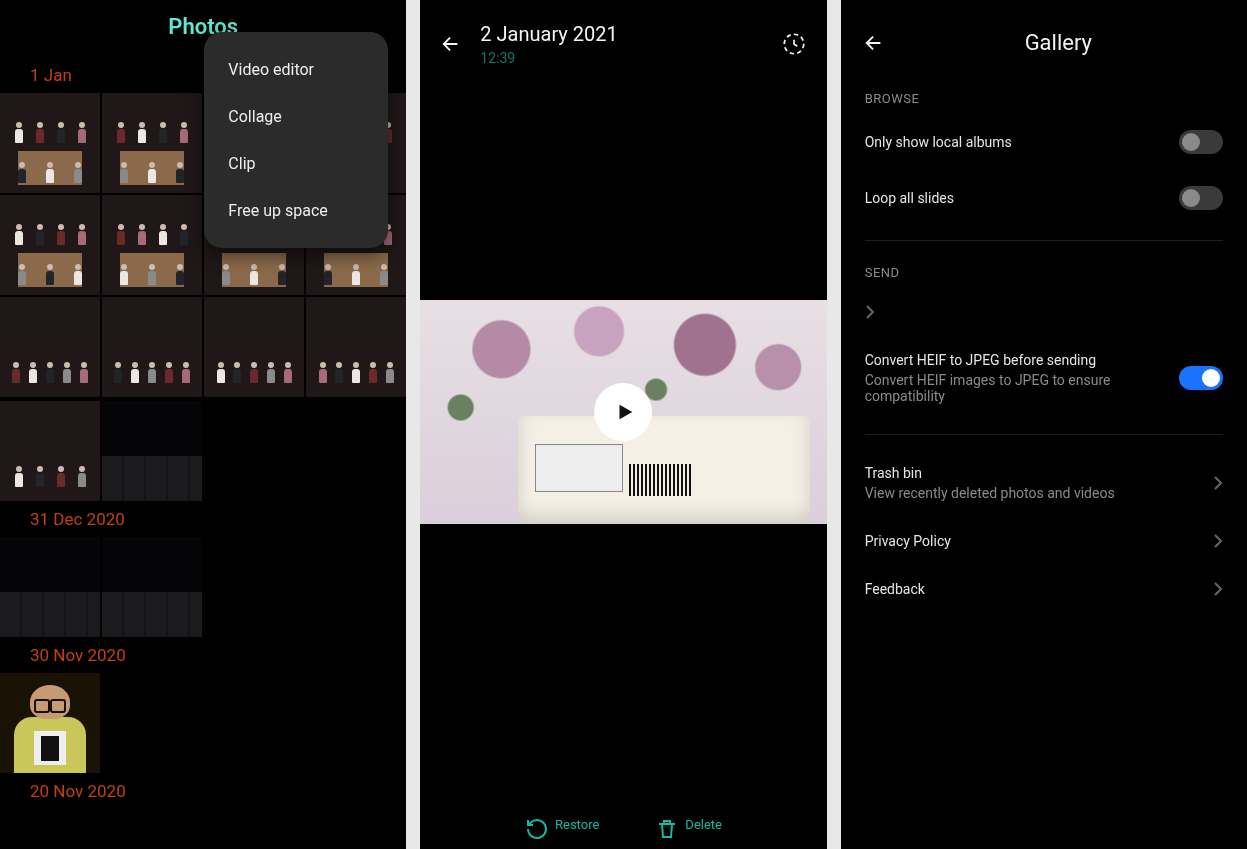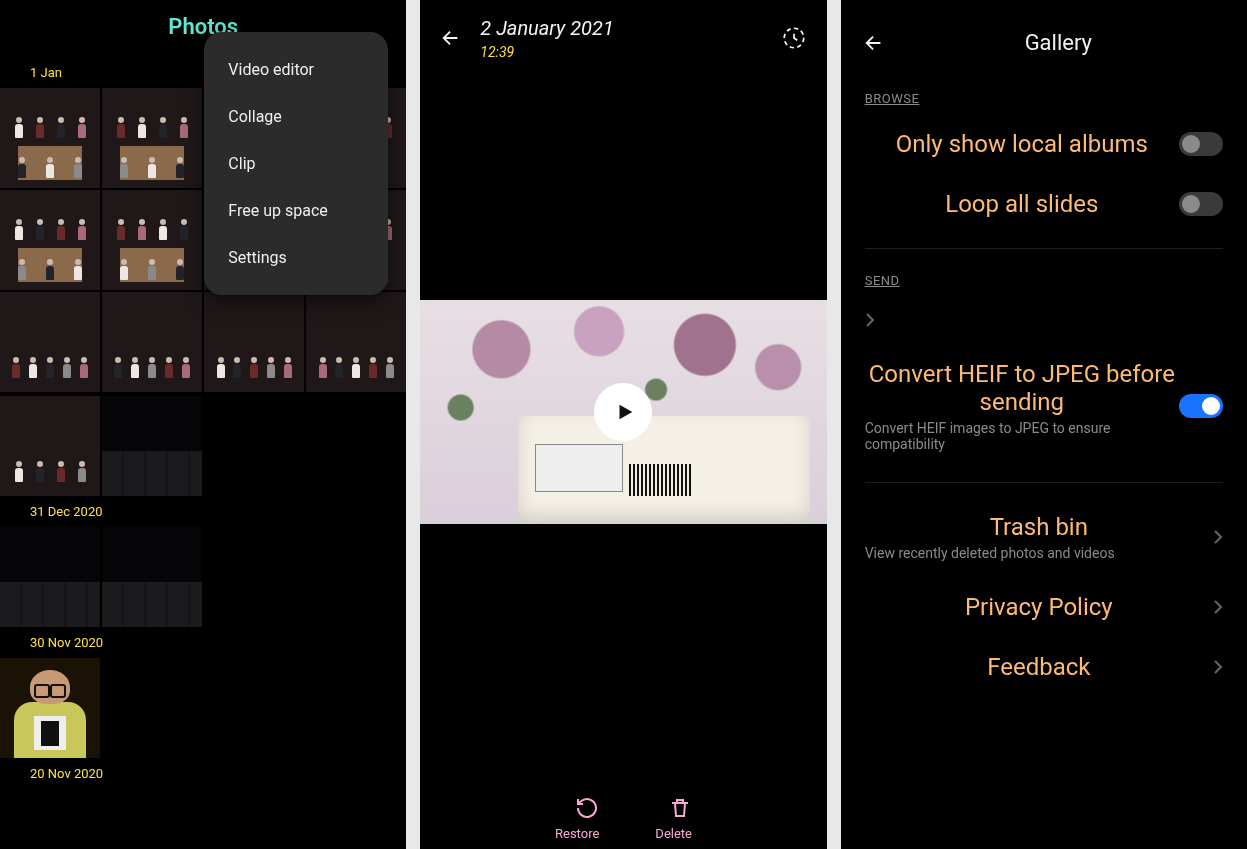--- a/index.html
+++ b/index.html
@@ -25,22 +25,22 @@
   .s1-header {
     text-align: center;
     padding: 14px 0 20px;
   }
   .s1-title {
     color: #5eead4;
     font-size: 22px;
     font-weight: 600;
   }
   .s1-date {
-    color: #fde047;
-    font-size: 13px;
+    color: #c2410c;
+    font-size: 17px;
     padding: 6px 0 6px 30px;
   }
   .grid {
     display: grid;
     grid-template-columns: repeat(4, 1fr);
     gap: 2px;
     padding: 2px 0;
   }
   .grid2 { grid-template-columns: repeat(2, 100px); padding-left:0; }
   .thumb {
@@ -124,27 +124,26 @@
   }
   .menu-item {
     color: #eee;
     font-size: 16px;
     padding: 14px 24px;
     cursor: pointer;
   }
   
   .s2-top {
     display: flex; align-items: center; gap: 18px;
-    padding: 16px 20px 18px;
-    font-style: italic;
+    padding: 22px 20px 18px;
   }
   .back-btn { width: 22px; height: 22px; color:#f4f4f4; cursor:pointer;}
   .s2-titleblock { flex: 1; }
   .s2-date { font-size: 20px; color: #f4f4f4; }
-  .s2-time { font-size: 14px; color: #fde047; margin-top: 4px; }
+  .s2-time { font-size: 14px; color: #0f766e; margin-top: 4px; }
   .sync-btn { width: 26px; height: 26px; color:#f4f4f4; cursor:pointer;}
   .s2-video {
     position: absolute; left: 0; right: 0; top: 300px; height: 224px;
     background:#5a4a50;
   }
   .flower-bg{
     position:absolute; inset:0;
     background:
       radial-gradient(circle at 20% 22%, #b48aa4 0 28px, transparent 30px),
       radial-gradient(circle at 44% 14%, #c9a2c0 0 24px, transparent 26px),
@@ -173,44 +172,43 @@
     background: #fff; border-radius: 50%;
     display: flex; align-items: center; justify-content: center;
     cursor:pointer;
   }
   .play-btn svg { width: 22px; height: 22px; margin-left: 4px; }
   .s2-bottom {
     position: absolute; bottom: 8px; left: 0; right: 0;
     display: flex; justify-content: center; gap: 56px;
   }
   .s2-action {
-    display: flex; flex-direction: column; align-items: flex-end; gap: 6px;
-    color: #f9a8d4; font-size: 13px; cursor:pointer;
+    display: flex; flex-direction: row; align-items: flex-start; gap: 6px;
+    color: #14b8a6; font-size: 13px; cursor:pointer;
   }
   .s2-action svg { width: 24px; height: 24px; }
   
   .s3-top {
     display: flex; align-items: center; padding: 30px 22px 26px; gap: 29px;
   }
   .s3-title {
     flex: 1; text-align: center; font-size: 22px; color: #f0f0f0;
     margin-left: -22px;
   }
   .section-label {
     color: #8a8a8a; font-size: 13px; letter-spacing: .5px;
     padding: 10px 24px 8px;
-    text-decoration: underline;
   }
   .row {
     display: flex; align-items: center;
     padding: 16px 24px;
     cursor: pointer;
   }
   .row-main { flex: 1; }
-  .row-title { font-size: 24px; color: #fdba74; text-align: center; }
+  .row-title { font-size: 14px; color: #e5e5e5; }
   .row-sub { font-size: 14px; color: #8a8a8a; margin-top: 4px; max-width: 270px;}
   .row-val { font-size: 16px; color: #aaa; margin-right: 8px; }
   .chev { width: 10px; height: 16px; color: #666; }
   .toggle {
     width: 44px; height: 24px; border-radius: 12px;
     position: relative; cursor:pointer;
   }
   .toggle::after {
     content: ""; position: absolute; top: 3px; width: 18px; height: 18px;
     background: #888; border-radius: 50%;
@@ -419,21 +417,20 @@
     </div>
   </div>
 
   <div class="s1-date">20 Nov 2020</div>
 
   <div class="menu">
     <div class="menu-item">Video editor</div>
     <div class="menu-item">Collage</div>
     <div class="menu-item">Clip</div>
     <div class="menu-item">Free up space</div>
-    <div class="menu-item">Settings</div>
   </div>
 </div>
 
 <div class="phone">
   <div class="s2-top">
     <span class="back-btn">
       <svg viewBox="0 0 24 24" fill="none" stroke="currentColor" stroke-width="2">
           <path d="M19 12H5m6-7l-7 7 7 7"></path>
         </svg>
     </span>

